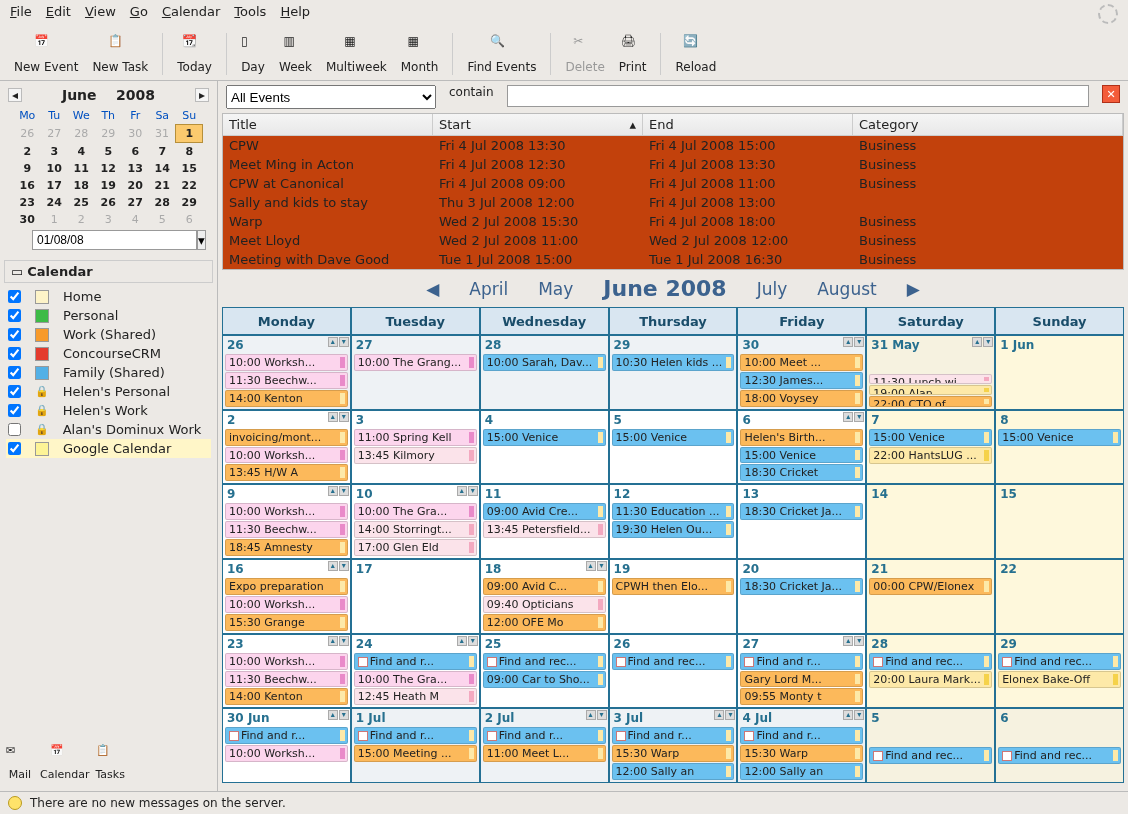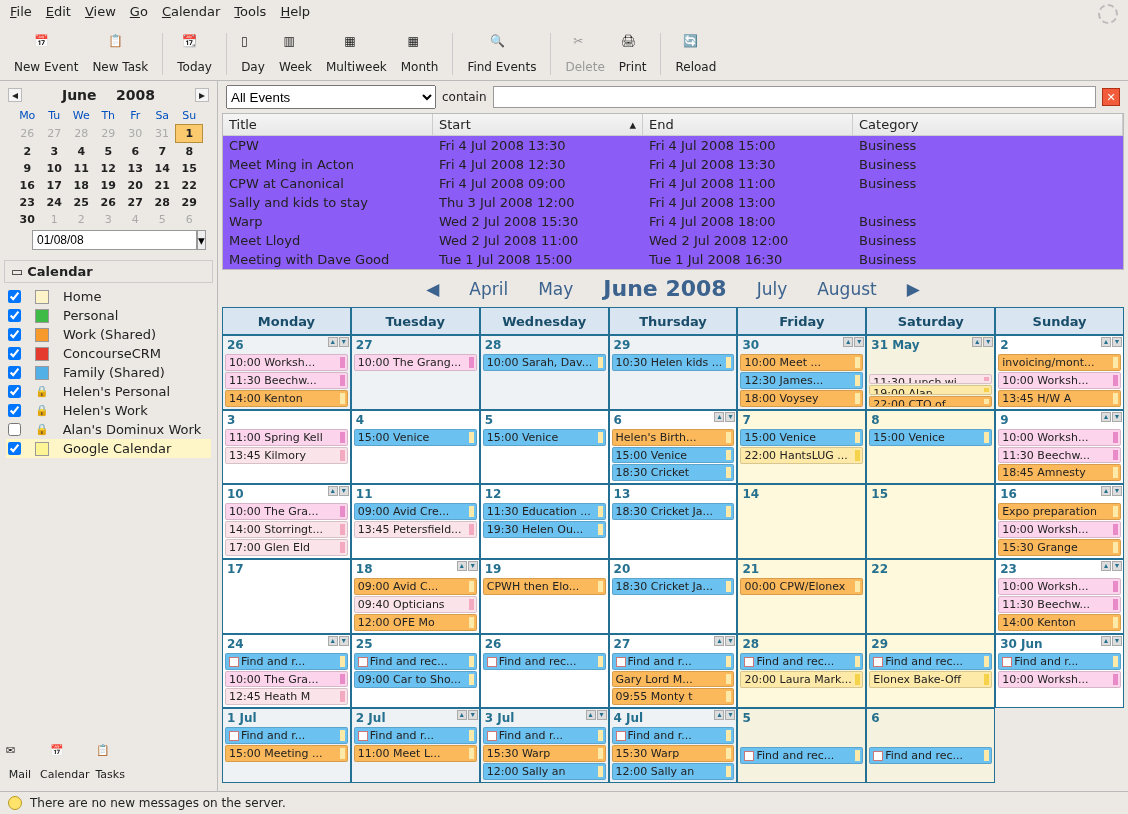--- a/index.html
+++ b/index.html
@@ -36,26 +36,26 @@
 .calrow { display: flex; align-items: center; gap: 14px; padding: 2px 2px; font-size: 13px; cursor: pointer; }
 .calrow input { margin: 0; }
 .calrow.hl { background: #fff6c8; }
 .cc { width: 14px; height: 14px; border: 1px solid #999; display: inline-block; }
 .lock { font-size: 11px; }
 
 .sbfoot { margin-top: auto; display: flex; gap: 6px; padding: 6px 2px; }
 .sbfoot .fi { display: flex; flex-direction: column; align-items: center; font-size: 11px; cursor: pointer; }
 .sbfoot .fi .ic { width: 28px; height: 24px; }
 
-.searchbar { display: flex; align-items: center; gap: 6px; padding: 4px 8px; }
+.searchbar { display: flex; align-items: flex-start; gap: 13px; padding: 4px 8px; }
 .searchbar select { height: 24px; width: 210px; }
 .searchbar input { flex: 1; height: 22px; border: 1px solid #999; padding: 0 6px; background: #fff; }
 .clearbtn { width: 18px; height: 18px; background: #f35c3a; border: 1px solid #b03018; color: #fff; display: flex; align-items: center; justify-content: center; font-size: 11px; cursor: pointer; }
 
-.eventlist { border: 1px solid #bbb; background: #8b5cf6; margin: 0 4px; }
+.eventlist { border: 1px solid #bbb; background: #c2410c; margin: 0 4px; }
 .elhead { display: flex; background: linear-gradient(#f5f5f5,#e8e8e8); border-bottom: 1px solid #ccc; font-size: 13px; }
 .elhead div { padding: 3px 6px; border-right: 1px solid #ccc; }
 .elhead .c1 { width: 210px; } .elhead .c2 { width: 210px; } .elhead .c3 { width: 210px; } .elhead .c4 { flex: 1; }
 .elrow { display: flex; font-size: 13px; padding: 1px 0; }
 .elrow div { padding: 1px 6px; }
 .elrow .c1 { width: 210px; } .elrow .c2 { width: 210px; } .elrow .c3 { width: 210px; } .elrow .c4 { flex: 1; }
 
 .calnav { display: flex; align-items: center; justify-content: center; gap: 30px; padding: 6px; font-size: 17px; color: #3c628e; }
 .calnav .cur { font-weight: bold; font-size: 22px; }
 .calnav .navarrow { cursor: pointer; }
@@ -416,20 +416,24 @@
           <div class="dn">31 May<span class="scroll">
               <span>▴</span>
               <span>▾</span>
             </span></div>
           <div class="evs">
             <div class="ev ltpink">11:30 Lunch wi...</div>
             <div class="ev yellow">19:00 Alan ...</div>
             <div class="ev orange">22:00 CTO of</div>
           </div>
         </div>
+        <div class="cell we">
+          <div class="dn">1 Jun</div>
+          <div class="evs"></div>
+        </div>
         <div class="cell">
           <div class="dn">2<span class="scroll">
               <span>▴</span>
               <span>▾</span>
             </span></div>
           <div class="evs">
             <div class="ev orange">invoicing/mont...</div>
             <div class="ev pink">10:00 Worksh...</div>
             <div class="ev orange">13:45 H/W A</div>
           </div>

